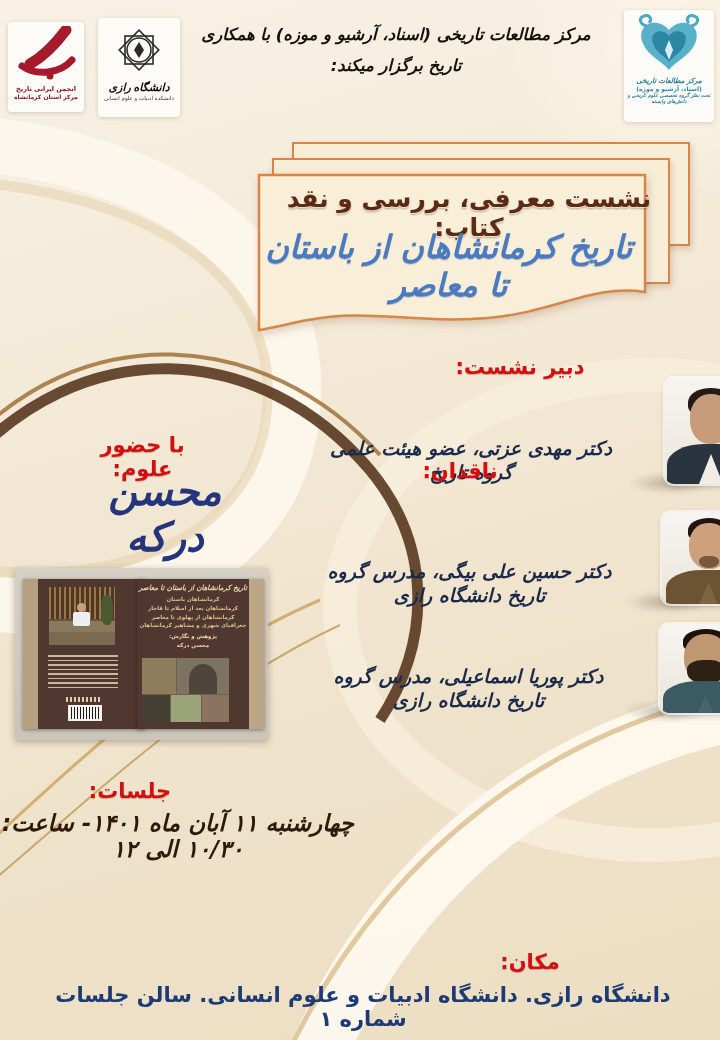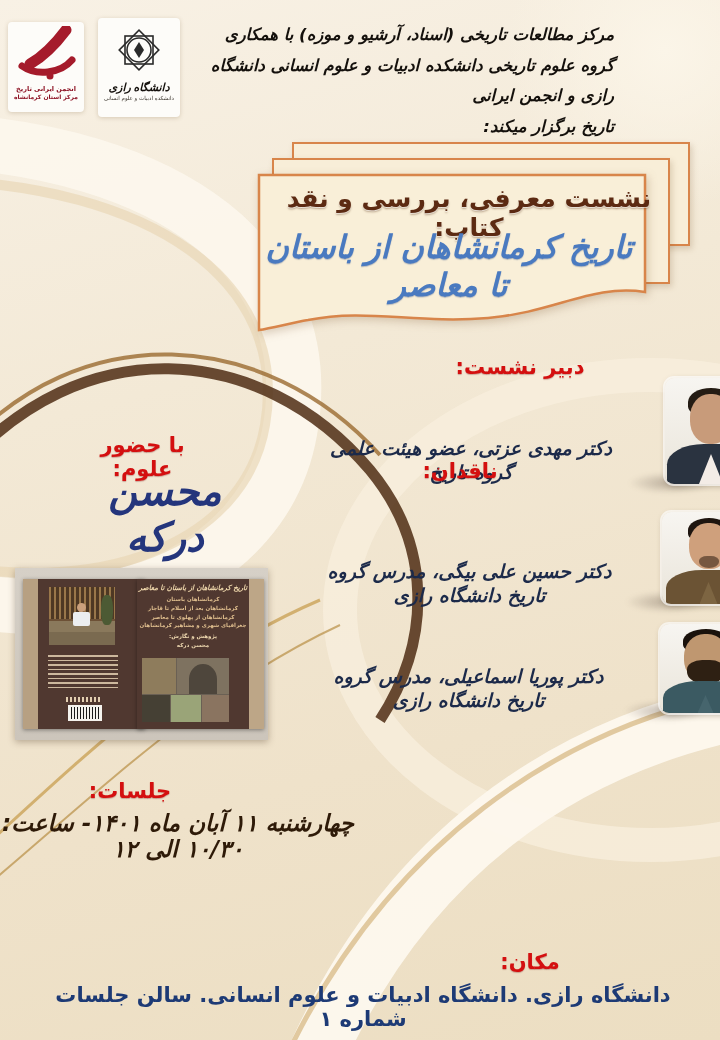--- a/index.html
+++ b/index.html
@@ -15,21 +15,21 @@
   .assoc-t1{font-size:6.5px;font-weight:bold;color:#8c1022;margin-top:1px;}
   .assoc-t2{font-size:6px;font-weight:bold;color:#8c1022;}
   .card-univ{left:98px;top:18px;width:82px;height:96px;padding-top:3px;}
   .univ-name{font-size:11px;font-weight:bold;font-style:italic;color:#14100c;margin-top:-2px;font-family:Liberation Serif, serif;}
   .univ-sub{font-size:5.5px;color:#3a342c;margin-top:1px;}
   .card-center{left:624px;top:10px;width:90px;height:108px;padding-top:4px;}
   .cen-t1{font-size:7px;font-weight:bold;font-style:italic;color:#1f7d9a;margin-top:1px;}
   .cen-t2{font-size:6px;font-weight:bold;color:#2a84a0;}
   .cen-t3{font-size:5px;font-weight:bold;font-style:italic;color:#2a7d98;padding:0 2px;}
   .org-lines{position:absolute;left:178px;top:20px;width:436px;z-index:2;
-    text-align:right;font-size:16.5px;font-weight:bold;font-style:italic;
+    text-align:center;font-size:16.5px;font-weight:bold;font-style:italic;
     color:#14100c;line-height:1.85;direction:rtl;}
 
   
   .sheet{position:absolute;background:#f8eed8;border:2px solid #d8854a;z-index:2;
     box-shadow:2px 3px 6px rgba(120,80,40,.22);}
   .sheet-back{left:292px;top:142px;width:394px;height:100px;}
   .sheet-mid{left:272px;top:158px;width:394px;height:122px;}
   .sheet-front{position:absolute;left:256px;top:172px;z-index:3;filter:drop-shadow(2px 3px 4px rgba(120,80,40,.25));}
   .kicker{position:absolute;left:266px;top:184px;width:370px;z-index:4;direction:rtl;
     text-align:center;font-size:25px;font-weight:bold;color:#5c2a12;
@@ -169,24 +169,35 @@
         <circle cx="29" cy="29" r="12"></circle>
       </g>
       <path d="M29,21 l5,8 -5,8 -5,-8 Z" fill="#2a2a2a"></path>
     </svg>
     <div class="univ-name" dir="rtl">دانشگاه رازی</div>
     <div class="univ-sub" dir="rtl">دانشکده ادبیات و علوم انسانی</div>
   </div>
 
   <div class="org-lines">
     <div>مرکز مطالعات تاریخی (اسناد، آرشیو و موزه) با همکاری</div>
-    <div>گروه علوم تاریخی دانشکده ادبیات و علوم انسانی دانشگاه رازی و انجمن ایرانی</div>
     <div>تاریخ برگزار میکند:</div>
   </div>
 
+  <div class="logo-card card-center">
+    <svg width="72" height="58" viewBox="0 0 72 58">
+      <path d="M36,16 C48,2 68,10 63,27 C58,42 45,45 36,56 C27,45 14,42 9,27 C4,10 24,2 36,16 Z" fill="#4aa9c4" opacity="0.92"></path>
+      <path d="M36,22 C43,13 56,18 52,29 C49,39 41,41 36,48 C31,41 23,39 20,29 C16,18 29,13 36,22 Z" fill="#2b86a2"></path>
+      <path d="M36,26 l4,10 -4,10 -4,-10 Z" fill="#d9eef4"></path>
+      <path d="M14,12 c-7,-1 -9,-8 -3,-10 c5,-2 9,3 5,7" fill="none" stroke="#4aa9c4" stroke-width="3"></path>
+      <path d="M58,12 c7,-1 9,-8 3,-10 c-5,-2 -9,3 -5,7" fill="none" stroke="#4aa9c4" stroke-width="3"></path>
+    </svg>
+    <div class="cen-t1" dir="rtl">مرکز مطالعات تاریخی</div>
+    <div class="cen-t2" dir="rtl">(اسناد، آرشیو و موزه)</div>
+    <div class="cen-t3" dir="rtl">تحت نظر گروه تخصصی علوم تاریخی و دانش‌های وابسته</div>
+  </div>
 
   <div class="sheet sheet-back"></div>
   <div class="sheet sheet-mid"></div>
   <svg class="sheet-front" width="392" height="165" viewBox="0 0 392 165">
     <path d="M3,3 L389,3 L389,120 C336,112 300,140 232,146 C160,152 110,136 52,148 C35,151 16,156 3,158 Z" fill="#f9efd8" stroke="#d8854a" stroke-width="2.5"></path>
   </svg>
   <div class="kicker">نشست معرفی، بررسی و نقد کتاب:</div>
   <div class="book-title">تاریخ کرمانشاهان از باستان تا معاصر</div>
 
   <div class="red-label lbl-moderator">دبیر نشست:</div>

